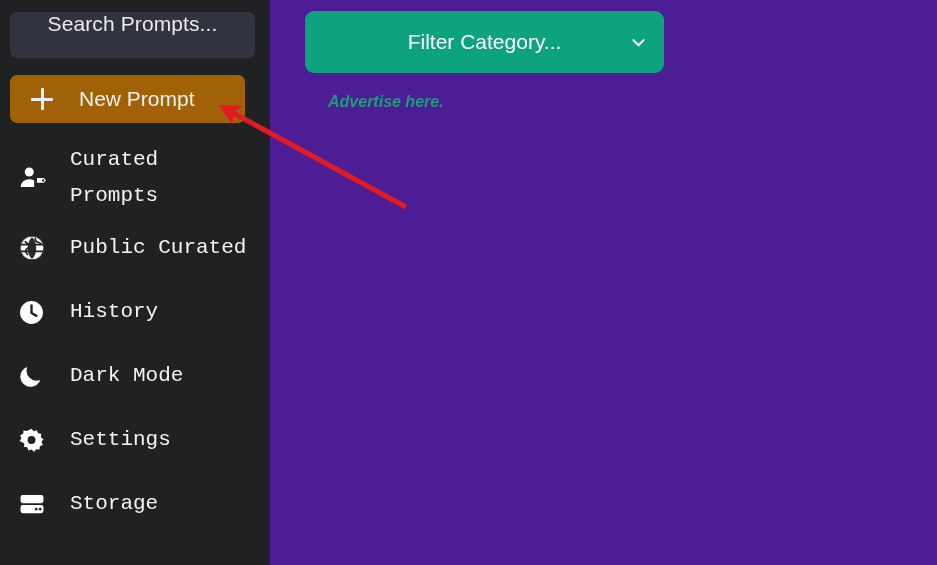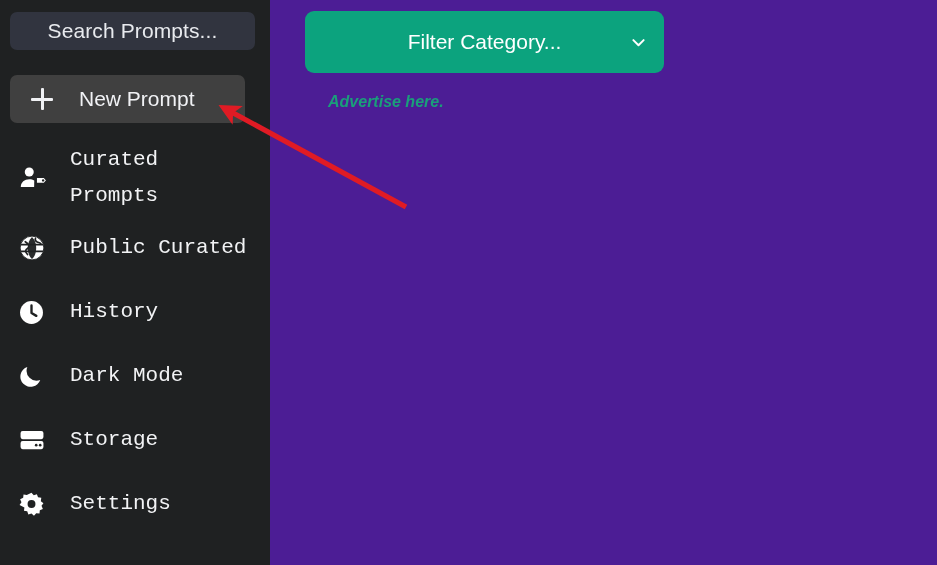--- a/index.html
+++ b/index.html
@@ -30,42 +30,41 @@
     box-sizing: border-box;
     position: relative;
     flex: 0 0 270px;
   }
 
   .search-box {
     position: absolute;
     left: 10px;
     top: 12px;
     width: 245px;
-    height: 38px;
+    height: 46px;
     background: #31343f;
     border-radius: 7px;
     display: flex;
-    align-items: center;
     justify-content: center;
     box-sizing: border-box;
   }
   .search-box-text {
     color: #e8eaee;
     font-size: 21px;
     letter-spacing: 0.1px;
     white-space: nowrap;
   }
 
   .new-prompt-btn {
     position: absolute;
     left: 10px;
     top: 75px;
     width: 235px;
     height: 48px;
-    background: #404040;
+    background: #a16207;
     border-radius: 7px;
     display: flex;
     align-items: center;
     box-sizing: border-box;
     padding-left: 21px;
     cursor: pointer;
   }
   .plus-icon {
     width: 22px;
     height: 22px;
@@ -248,38 +247,38 @@
         <span class="nav-icon">
           <svg width="26" height="26" viewBox="0 0 24 24" fill="#ffffff">
             <path d="M20.5 15.6A9.2 9.2 0 0 1 8.6 3.7 9.4 9.4 0 1 0 20.5 15.6z"></path>
           </svg>
         </span>
         <span class="nav-label">Dark Mode</span>
       </div>
 
       <div class="nav-item">
         <span class="nav-icon">
+          <svg width="27" height="27" viewBox="0 0 24 24" fill="#ffffff">
+            <path d="M12 1.6l2.0 2.1 2.8-0.9 1.0 2.8 2.9 0.5-0.4 2.9 2.3 1.8-1.7 2.4 1.2 2.7-2.7 1.2-0.3 2.9-2.9-0.3-2.0 2.2-2.2-2.0-2.8 0.9-1.0-2.8-2.9-0.5 0.4-2.9L1.4 12.4l1.7-2.4L1.9 7.3l2.7-1.2 0.3-2.9 2.9 0.3z"></path>
+            <circle cx="12" cy="11.6" r="3.5" fill="#1f2122"></circle>
+          </svg>
+        </span>
+        <span class="nav-label">Settings</span>
+      </div>
+
+      <div class="nav-item">
+        <span class="nav-icon">
           <svg width="28" height="28" viewBox="0 0 24 24">
             <rect x="2.2" y="4.2" width="19.6" height="7.1" rx="1.8" fill="#ffffff"></rect>
             <rect x="2.2" y="12.8" width="19.6" height="7.1" rx="1.8" fill="#ffffff"></rect>
             <circle cx="15.6" cy="16.4" r="1.15" fill="#1f2122"></circle>
             <circle cx="19.0" cy="16.4" r="1.15" fill="#1f2122"></circle>
           </svg>
         </span>
         <span class="nav-label">Storage</span>
-      </div>
-
-      <div class="nav-item">
-        <span class="nav-icon">
-          <svg width="27" height="27" viewBox="0 0 24 24" fill="#ffffff">
-            <path d="M12 1.6l2.0 2.1 2.8-0.9 1.0 2.8 2.9 0.5-0.4 2.9 2.3 1.8-1.7 2.4 1.2 2.7-2.7 1.2-0.3 2.9-2.9-0.3-2.0 2.2-2.2-2.0-2.8 0.9-1.0-2.8-2.9-0.5 0.4-2.9L1.4 12.4l1.7-2.4L1.9 7.3l2.7-1.2 0.3-2.9 2.9 0.3z"></path>
-            <circle cx="12" cy="11.6" r="3.5" fill="#1f2122"></circle>
-          </svg>
-        </span>
-        <span class="nav-label">Settings</span>
       </div>
 
     </div>
   </div>
 
   <div id="main">
 
     <button class="filter-btn">
       <span class="filter-btn-label">Filter Category...</span>
       <span class="chevron-down">

